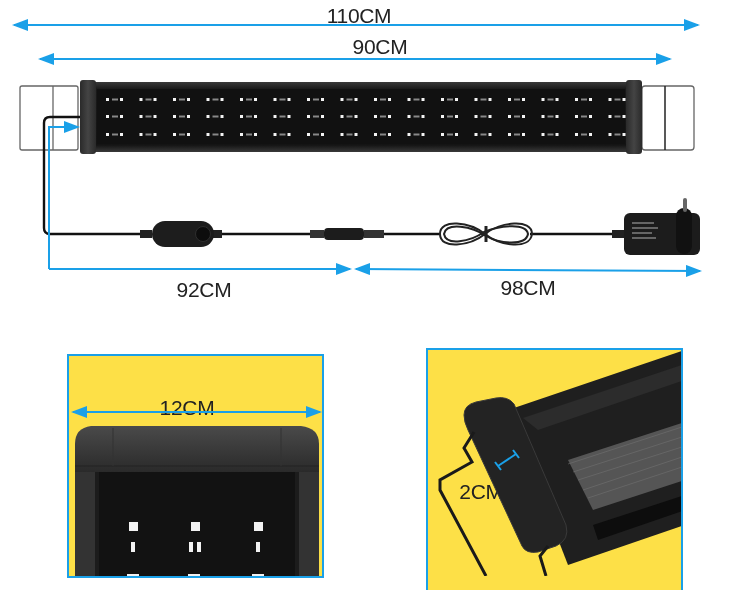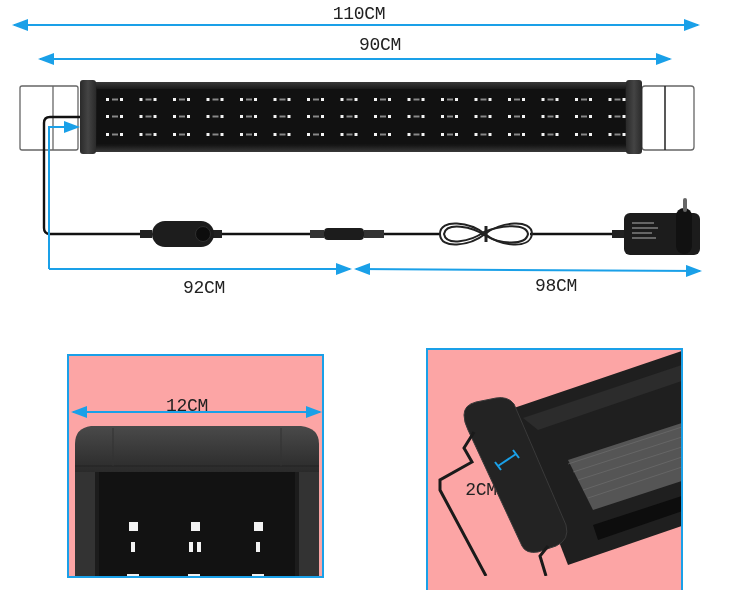--- a/index.html
+++ b/index.html
@@ -1,29 +1,29 @@
 <!DOCTYPE html>
 <html><head>
 <meta charset="utf-8">
 <style>
   html, body { margin:0; padding:0; background:#ffffff; }
   body { width:734px; height:590px; position:relative; overflow:hidden; font-family:"Liberation Sans", sans-serif; }
-  .label { position:absolute; font-size:18px; color:#222; letter-spacing:-0.3px; transform:translateX(-50%); white-space:nowrap;font-family:Liberation Mono, monospace; }
+  .label { position:absolute; font-size:21px; color:#222; letter-spacing:-0.3px; transform:translateX(-50%); white-space:nowrap; }
   svg { position:absolute; left:0; top:0; }
-  .box { position:absolute; border:2px solid #1aa0e8; background:#fca5a5; overflow:hidden; box-sizing:border-box; }
+  .box { position:absolute; border:2px solid #1aa0e8; background:#fde047; overflow:hidden; box-sizing:border-box; }
 </style>
 </head>
 <body>
 
 <div>
 
   <div class="label" style="left:359px;top:4px;">110CM</div>
   <div class="label" style="left:361px;top:35px;margin-left:19px;">90CM</div>
   <div class="label" style="left:188px;top:278px;margin-left:16px;">92CM</div>
-  <div class="label" style="left:556px;top:276px;">98CM</div>
+  <div class="label" style="left:528px;top:276px;">98CM</div>
 
   <svg width="734" height="340" viewBox="0 0 734 340">
     <defs>
       <marker id="arrR" markerWidth="8" markerHeight="6" refX="7" refY="3" orient="auto">
         <path d="M0,0 L8,3 L0,6 z" fill="#1aa0e8"></path>
       </marker>
       <marker id="arrL" markerWidth="8" markerHeight="6" refX="1" refY="3" orient="auto">
         <path d="M8,0 L0,3 L8,6 z" fill="#1aa0e8"></path>
       </marker>
       <linearGradient id="barG" x1="0" y1="0" x2="0" y2="1">

